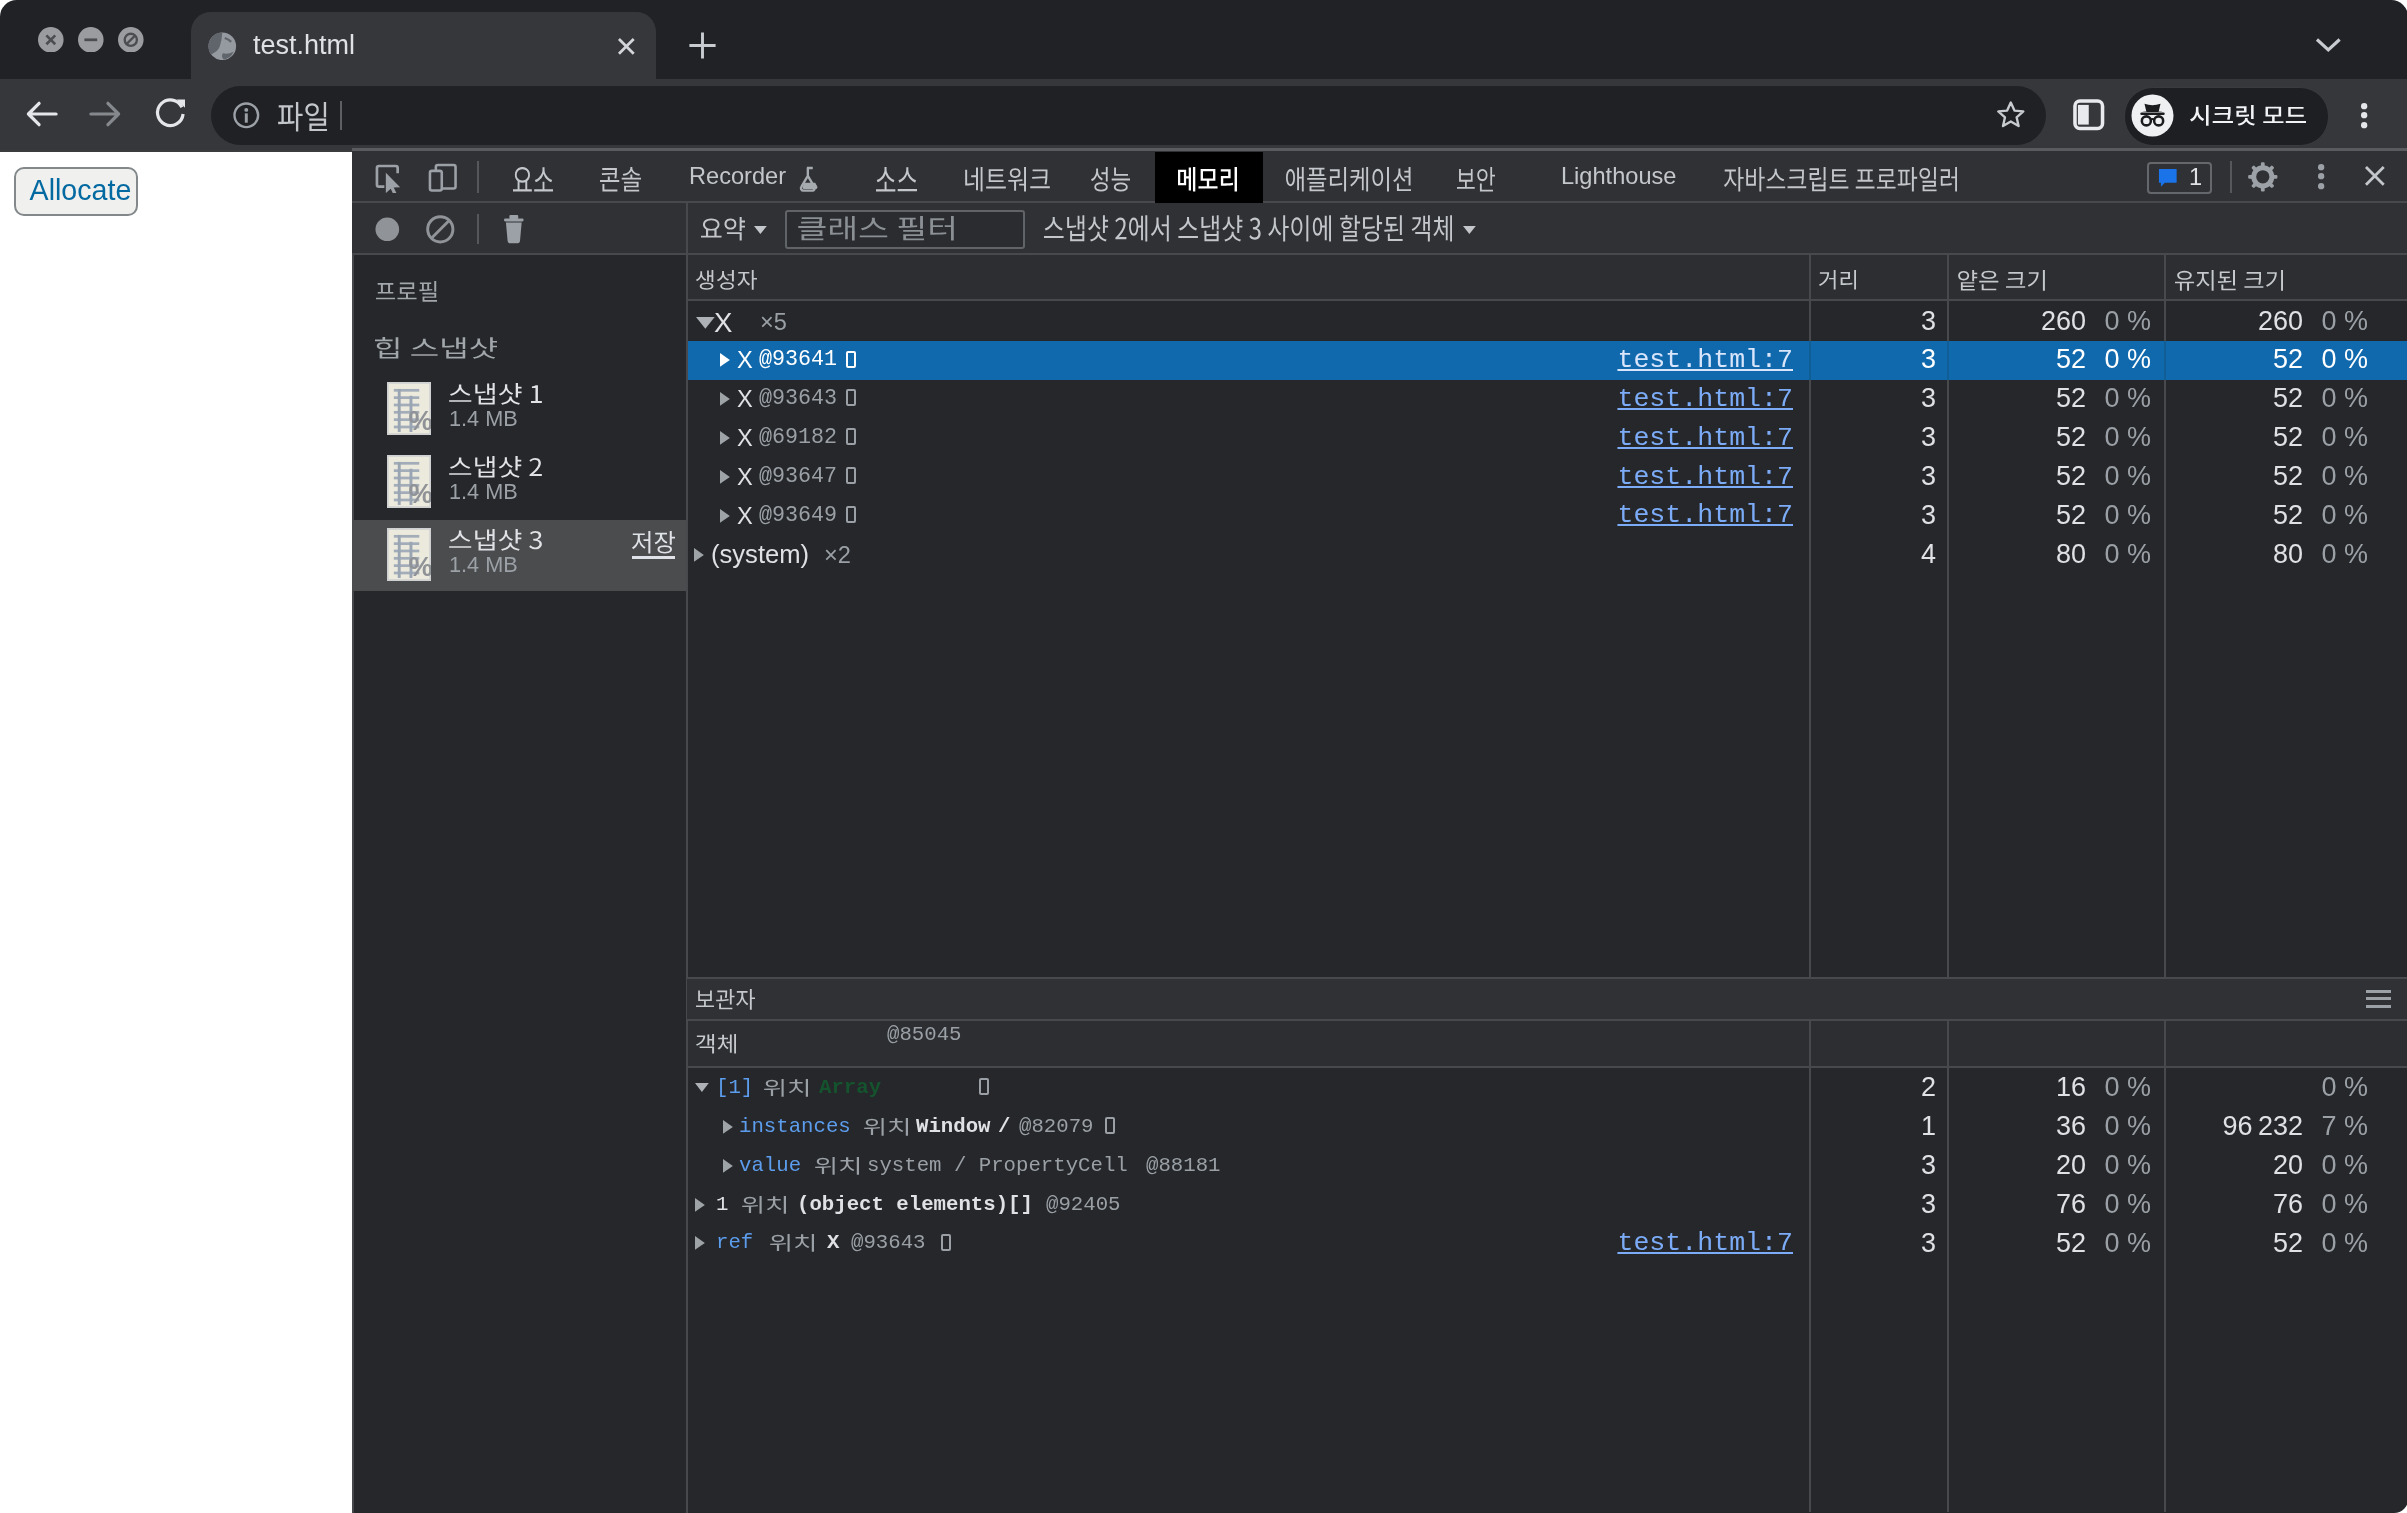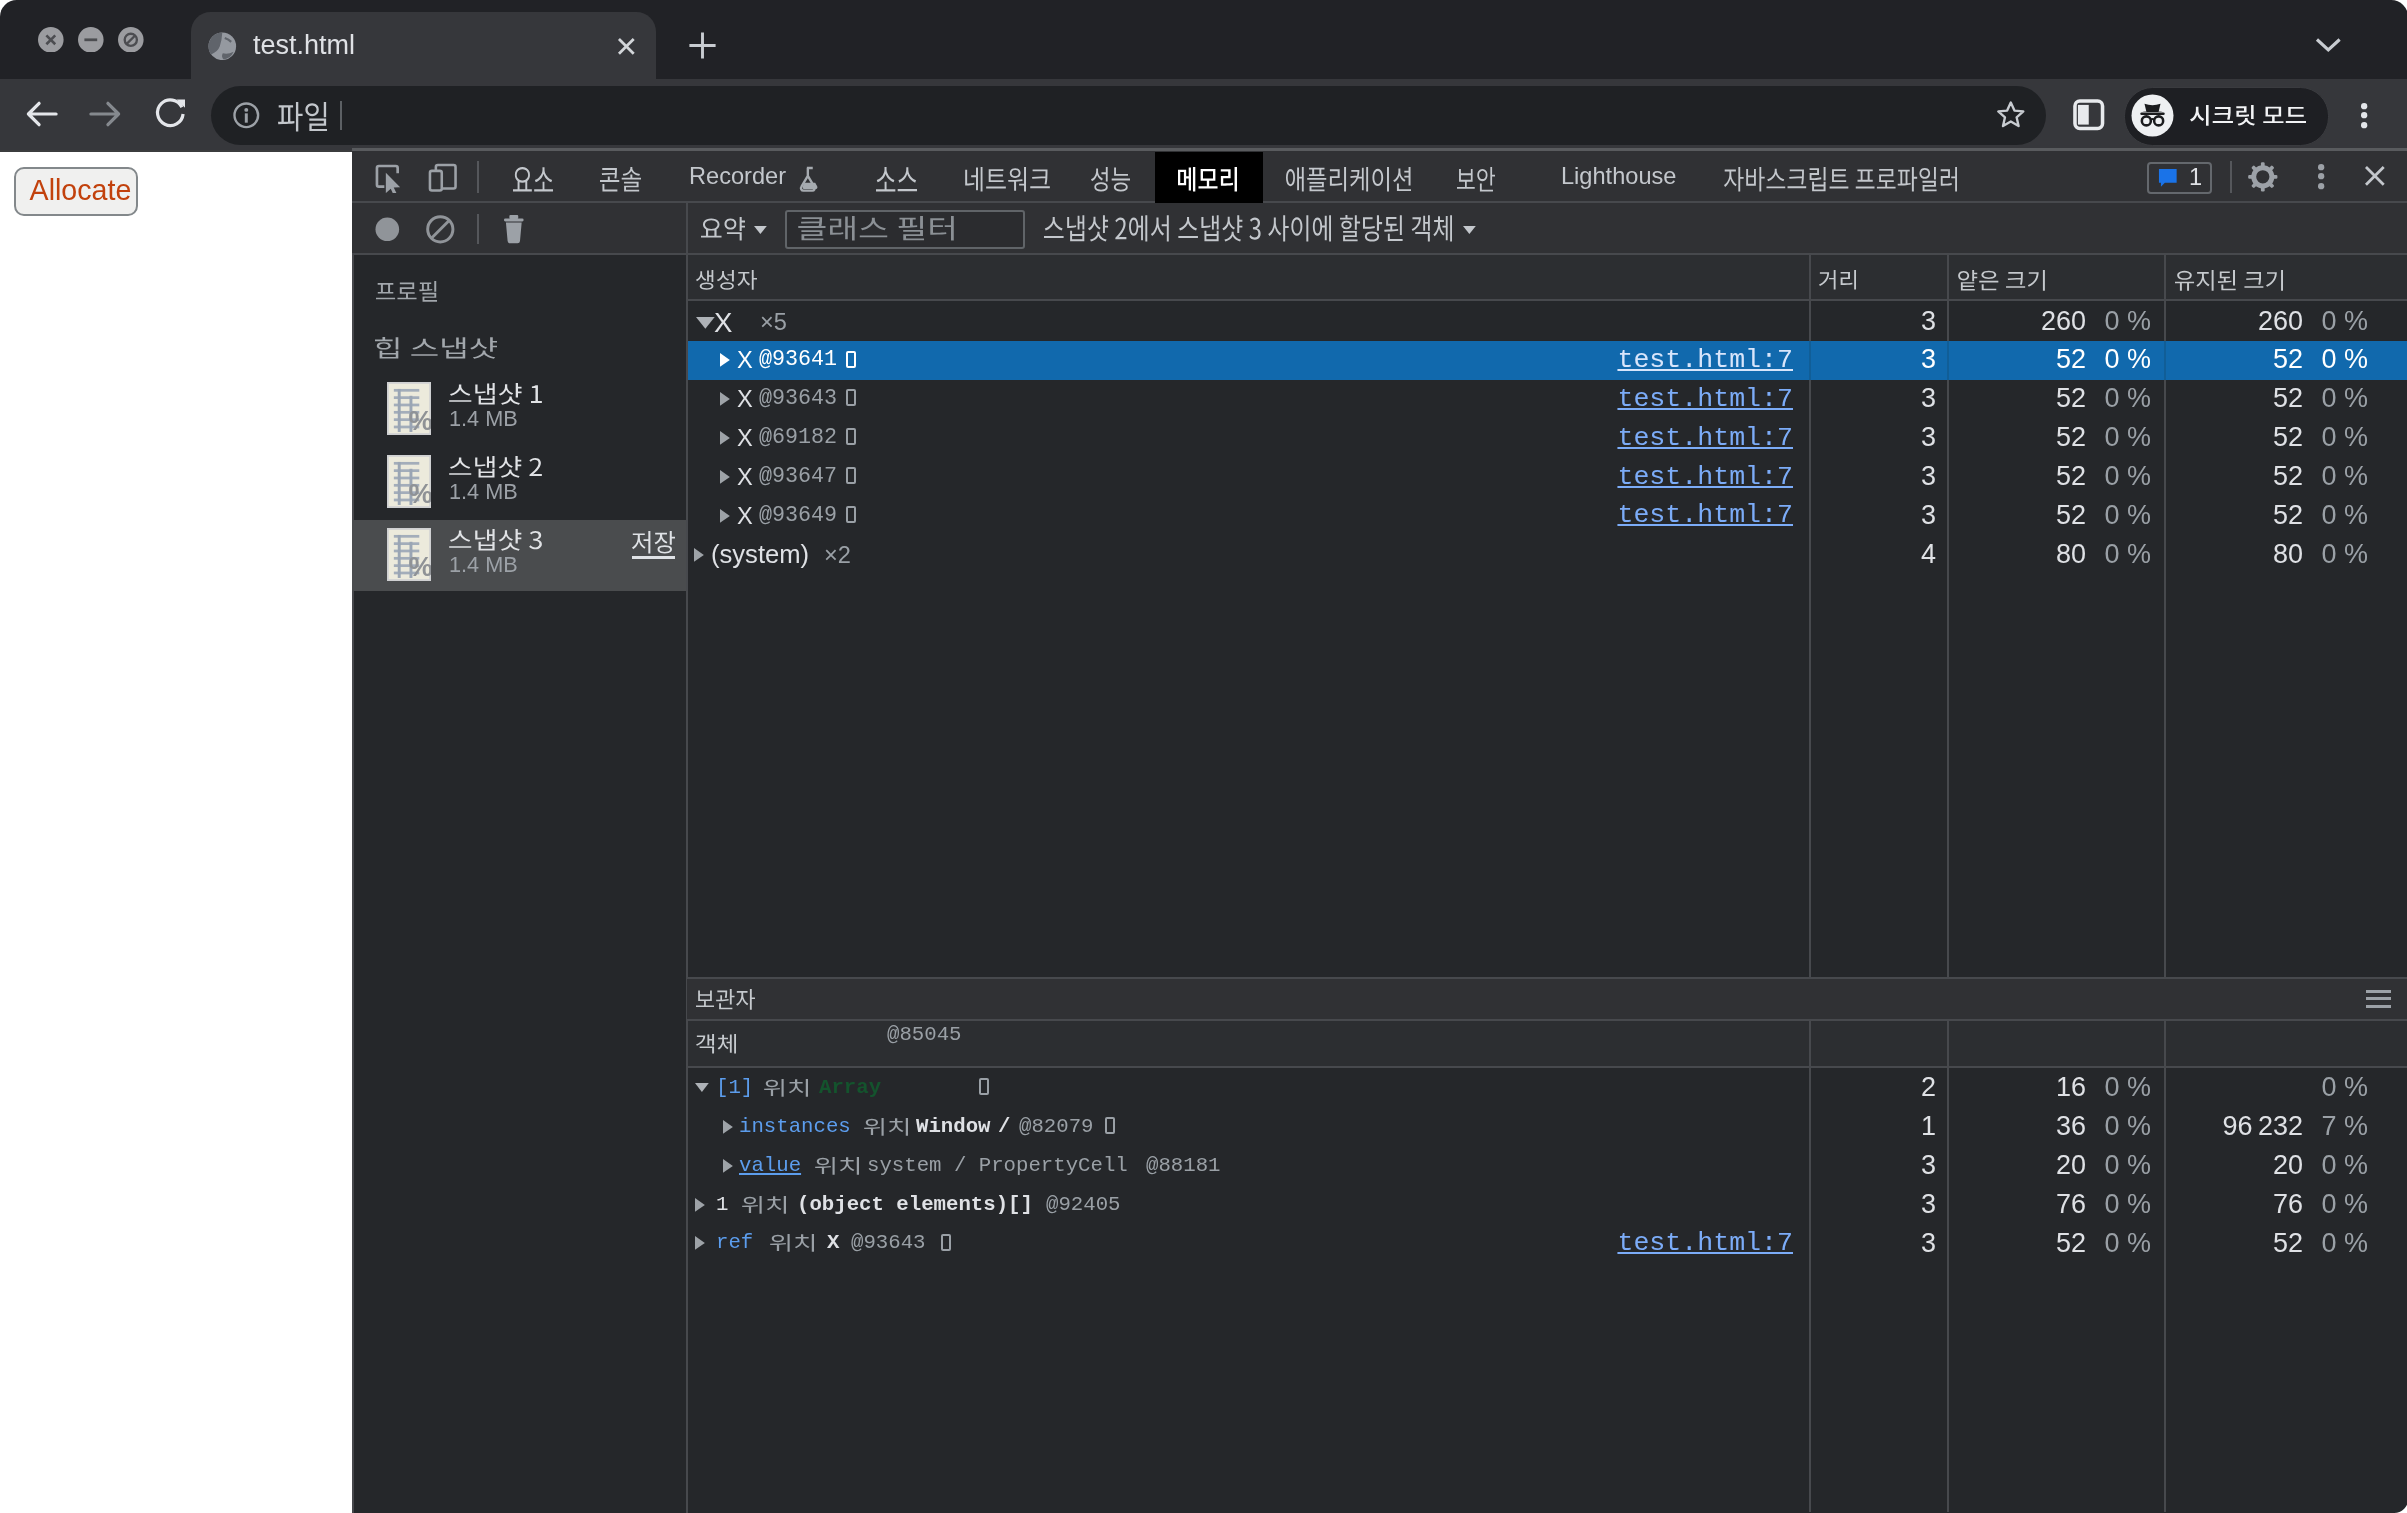--- a/index.html
+++ b/index.html
@@ -89,21 +89,21 @@
     </svg>
 <svg style="left:2361px;top:112px" width="7.9" height="7.9" viewBox="0 0 8 8">
       <circle cx="3.2" cy="3.2" r="3.2" fill="#e4e6ea"></circle>
     </svg>
 <svg style="left:2361px;top:122px" width="7.9" height="7.9" viewBox="0 0 8 8">
       <circle cx="3.2" cy="3.2" r="3.2" fill="#e4e6ea"></circle>
     </svg>
 <div style="left:0px;top:150px;width:352px;height:2px;background:#3b3c3e;"></div>
 <div style="left:0px;top:152px;width:352px;height:1361px;background:#ffffff;"></div>
 <div style="left:13.8px;top:167px;width:124px;height:49px;background:#f0f0ef;border:2.5px solid #83888b;border-radius:9.9px;box-sizing:border-box;"></div>
-<div style="left:29.6px;top:170px;font:28.6px 'Liberation Sans',sans-serif;line-height:41px;color:#c2410c;white-space:pre;">Allocate</div>
+<div style="left:29.6px;top:170px;font:28.6px 'Liberation Sans',sans-serif;line-height:41px;color:#0369a1;white-space:pre;">Allocate</div>
 <div style="left:352px;top:150px;width:2056px;height:1363px;background:#25272a;"></div>
 <div style="left:352px;top:150px;width:2px;height:1363px;background:#46474b;"></div>
 <div style="left:352px;top:150px;width:2056px;height:53px;background:#303134;"></div>
 <div style="left:352px;top:148px;width:2056px;height:2.5px;background:#595b5e;"></div>
 <div style="left:352px;top:201px;width:2056px;height:2px;background:#47494d;"></div>
 <svg style="left:374px;top:163px" width="29.6" height="29.6" viewBox="0 0 30 30">
       <path d="M10.5 24H5Q3 24 3 22V5Q3 3 5 3H22Q24 3 24 5V10.5" fill="none" stroke="#9ca1a7" stroke-width="2.7"></path>
       <path d="M12 10L26.5 24.5L20 24.8L23 31L19.8 32.3L17 26L12 30.5Z" fill="#9ca1a7"></path>
     </svg>
 <svg style="left:427px;top:162px" width="31.5" height="31.5" viewBox="0 0 32 32">
@@ -410,21 +410,21 @@
 <div style="left:1019px;top:1112px;font:20.7px 'Liberation Mono',monospace;line-height:29.6px;color:#9aa0a6;white-space:pre;">@82079</div>
 <div style="left:1105px;top:1117px;width:9.9px;height:16.7px;border:2px solid #9aa0a6;border-radius:2px;box-sizing:border-box;"></div>
 <div style="left:1345px;width:591px;text-align:right;top:1107px;font:27px 'Liberation Sans',sans-serif;line-height:39px;color:#dfe1e5;white-space:pre;">1</div>
 <div style="left:1495px;width:591px;text-align:right;top:1107px;font:27px 'Liberation Sans',sans-serif;line-height:39px;color:#dfe1e5;white-space:pre;">36</div>
 <div style="left:1560px;width:591px;text-align:right;top:1107px;font:27px 'Liberation Sans',sans-serif;line-height:39px;color:#9aa0a6;white-space:pre;">0 %</div>
 <div style="left:1712px;width:591px;text-align:right;top:1107px;font:27px 'Liberation Sans',sans-serif;line-height:39px;color:#dfe1e5;white-space:pre;">96 232</div>
 <div style="left:1777px;width:591px;text-align:right;top:1107px;font:27px 'Liberation Sans',sans-serif;line-height:39px;color:#9aa0a6;white-space:pre;">7 %</div>
 <svg style="left:723px;top:1159px" width="9.9" height="13.8" viewBox="0 0 10 14">
       <polygon points="0,0 10,7.0 0,14" fill="#9ea3a8"></polygon>
     </svg>
-<div style="left:739px;top:1151px;font:20.7px 'Liberation Mono',monospace;line-height:29.6px;color:#5c9ded;white-space:pre;text-decoration:underline;">value</div>
+<div style="left:739px;top:1151px;font:20.7px 'Liberation Mono',monospace;line-height:29.6px;color:#5c9ded;white-space:pre;">value</div>
 <svg class="k" style="left:815px;top:1157px" width="45" height="18.7" viewBox="0 0 46 19">
       <path fill="#9aa0a6" d="M8 0.8Q9.9 0.8 11.3 1.3Q12.7 1.8 13.5 2.6Q14.3 3.4 14.3 4.5Q14.3 5.6 13.5 6.5Q12.7 7.3 11.3 7.8Q9.9 8.3 8 8.3Q6.2 8.3 4.8 7.8Q3.4 7.3 2.6 6.5Q1.8 5.6 1.8 4.5Q1.8 3.4 2.6 2.6Q3.4 1.8 4.8 1.3Q6.2 0.8 8 0.8ZM8 2.2Q6.9 2.2 5.9 2.5Q5 2.8 4.5 3.3Q4 3.8 4 4.5Q4 5.2 4.5 5.8Q5 6.3 5.9 6.6Q6.9 6.9 8 6.9Q9.2 6.9 10.2 6.6Q11.1 6.3 11.6 5.8Q12.1 5.2 12.1 4.5Q12.1 3.8 11.6 3.3Q11.1 2.8 10.2 2.5Q9.2 2.2 8 2.2ZM7 10.3H9.3V17.4H7ZM17.9 0H20.1V18H17.9ZM0.3 11.2 0 9.8Q2.3 9.8 5 9.7Q7.7 9.7 10.6 9.6Q13.5 9.4 16.1 9.1L16.3 10.3Q13.5 10.7 10.7 10.9Q7.9 11.1 5.2 11.1Q2.5 11.1 0.3 11.2ZM42.7 0H45V18H42.7ZM31.7 4.3H33.6V5.8Q33.6 7.3 33 8.6Q32.5 9.9 31.6 11.1Q30.7 12.2 29.4 13.1Q28.1 14 26.7 14.5L25.4 13.2Q26.8 12.8 27.9 12Q29.1 11.2 29.9 10.3Q30.8 9.3 31.3 8.1Q31.7 7 31.7 5.8ZM32.2 4.3H34V5.8Q34 6.9 34.4 8Q34.9 9.1 35.8 10.1Q36.7 11 37.8 11.7Q39 12.5 40.4 12.9L39.1 14.2Q37.7 13.7 36.4 12.9Q35.1 12 34.2 10.9Q33.2 9.8 32.7 8.5Q32.2 7.2 32.2 5.8ZM26.1 3.1H39.5V4.5H26.1ZM31.7 0.3H34V3.9H31.7Z"></path>
     </svg>
 <div style="left:867px;top:1151px;font:20.7px 'Liberation Mono',monospace;line-height:29.6px;color:#9aa0a6;white-space:pre;">system / PropertyCell</div>
 <div style="left:1146px;top:1151px;font:20.7px 'Liberation Mono',monospace;line-height:29.6px;color:#9aa0a6;white-space:pre;">@88181</div>
 <div style="left:1345px;width:591px;text-align:right;top:1146px;font:27px 'Liberation Sans',sans-serif;line-height:39px;color:#dfe1e5;white-space:pre;">3</div>
 <div style="left:1495px;width:591px;text-align:right;top:1146px;font:27px 'Liberation Sans',sans-serif;line-height:39px;color:#dfe1e5;white-space:pre;">20</div>
 <div style="left:1560px;width:591px;text-align:right;top:1146px;font:27px 'Liberation Sans',sans-serif;line-height:39px;color:#9aa0a6;white-space:pre;">0 %</div>
 <div style="left:1712px;width:591px;text-align:right;top:1146px;font:27px 'Liberation Sans',sans-serif;line-height:39px;color:#dfe1e5;white-space:pre;">20</div>
 <div style="left:1777px;width:591px;text-align:right;top:1146px;font:27px 'Liberation Sans',sans-serif;line-height:39px;color:#9aa0a6;white-space:pre;">0 %</div>

